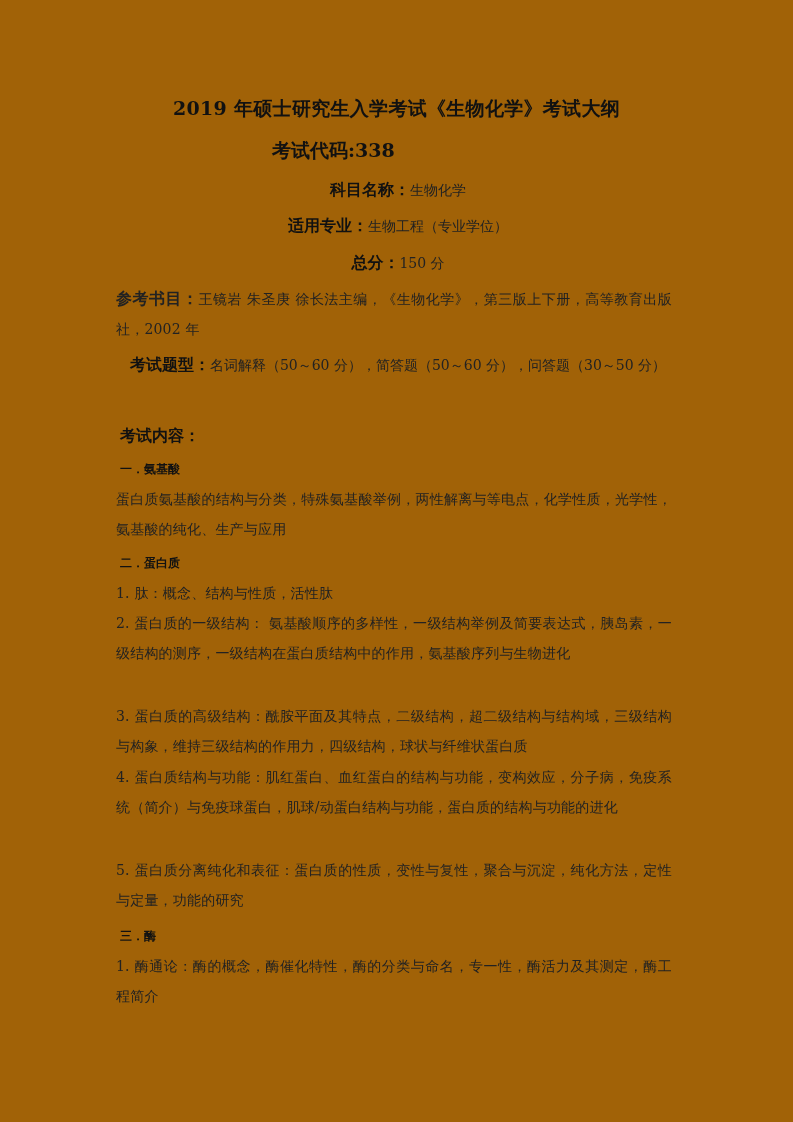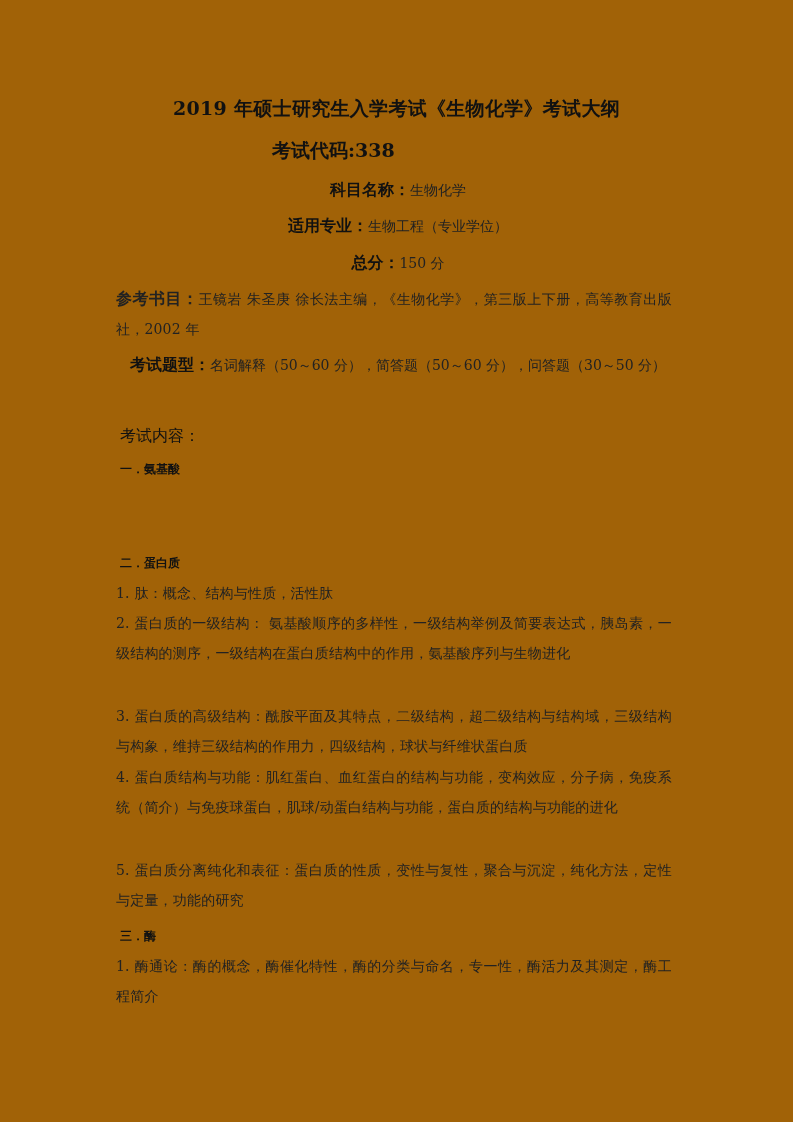--- a/index.html
+++ b/index.html
@@ -10,21 +10,21 @@
       font-size: 19px; font-weight: bold; letter-spacing: 0.3px; white-space: nowrap; }
     .code { position: absolute; left: 272px; top: 138px; font-size: 19px; font-weight: bold; white-space: nowrap; }
     .row { position: absolute; left: 120px; width: 556px; white-space: nowrap; text-align: center; }
     .lbl { font-family: "DejaVu Sans", "Liberation Sans", sans-serif; font-weight: bold; font-size: 16px; }
     .val { font-size: 14px; color: #222; }
     .para { position: absolute; left: 116px; width: 556px; font-size: 14px; color: #222;
       line-height: 30px; text-align: justify; text-align-last: left; letter-spacing: 0.2px; }
     .sec { position: absolute; left: 120px; font-family: "DejaVu Sans", "Liberation Sans", sans-serif;
       font-weight: bold; font-size: 12px; white-space: nowrap; }
     .content-h { position: absolute; left: 120px; top: 426px; font-family: "DejaVu Sans", "Liberation Sans", sans-serif;
-      font-weight: normal; font-size: 16px; }
+      font-weight: bold; font-size: 16px; }
   </style>
 </head>
 <body>
 
 <div class="page">
 
   <div class="title">2019 年硕士研究生入学考试《生物化学》考试大纲</div>
   <div class="code">考试代码:338</div>
 
   <div class="row" style="top:180px;">
@@ -39,20 +39,21 @@
   <div class="para" style="top:284px; white-space: normal;">
     <span class="lbl">参考书目：</span><span class="val">王镜岩  朱圣庚  徐长法主编，《生物化学》，第三版上下册，高等教育出版社，2002 年</span>
   </div>
   <div class="row" style="top:355px;">
     <span class="lbl">考试题型：</span><span class="val">名词解释（50～60 分），简答题（50～60 分），问答题（30～50 分）</span>
   </div>
 
   <div class="content-h">考试内容：</div>
 
   <div class="sec" style="top:461px;">一．氨基酸</div>
+  <div class="para" style="top:484px;">蛋白质氨基酸的结构与分类，特殊氨基酸举例，两性解离与等电点，化学性质，光学性，氨基酸的纯化、生产与应用</div>
 
   <div class="sec" style="top:555px;">二．蛋白质</div>
   <div class="para" style="top:578px;">1. 肽：概念、结构与性质，活性肽</div>
   <div class="para" style="top:608px;">2. 蛋白质的一级结构：  氨基酸顺序的多样性，一级结构举例及简要表达式，胰岛素，一级结构的测序，一级结构在蛋白质结构中的作用，氨基酸序列与生物进化</div>
   <div class="para" style="top:701px;">3. 蛋白质的高级结构：酰胺平面及其特点，二级结构，超二级结构与结构域，三级结构与构象，维持三级结构的作用力，四级结构，球状与纤维状蛋白质</div>
   <div class="para" style="top:762px;">4. 蛋白质结构与功能：肌红蛋白、血红蛋白的结构与功能，变构效应，分子病，免疫系统（简介）与免疫球蛋白，肌球/动蛋白结构与功能，蛋白质的结构与功能的进化</div>
   <div class="para" style="top:855px;">5. 蛋白质分离纯化和表征：蛋白质的性质，变性与复性，聚合与沉淀，纯化方法，定性与定量，功能的研究</div>
 
   <div class="sec" style="top:928px;">三．酶</div>
   <div class="para" style="top:951px;">1. 酶通论：酶的概念，酶催化特性，酶的分类与命名，专一性，酶活力及其测定，酶工程简介</div>

